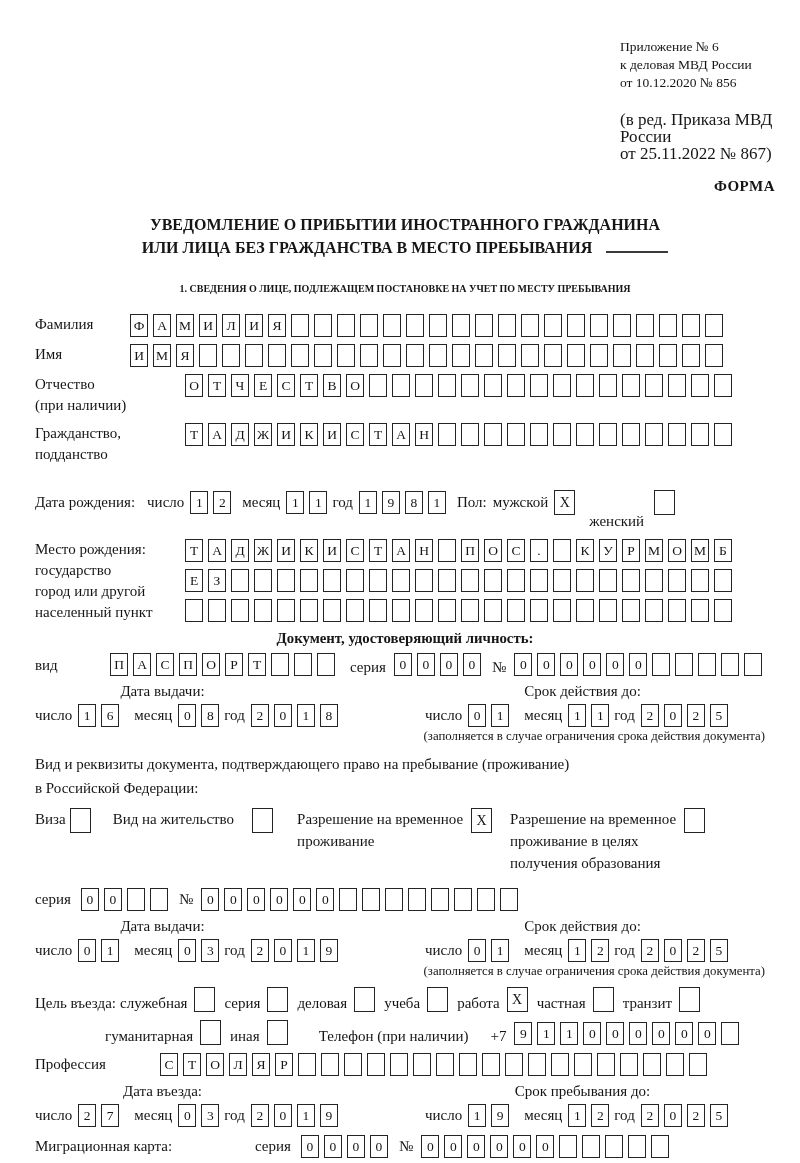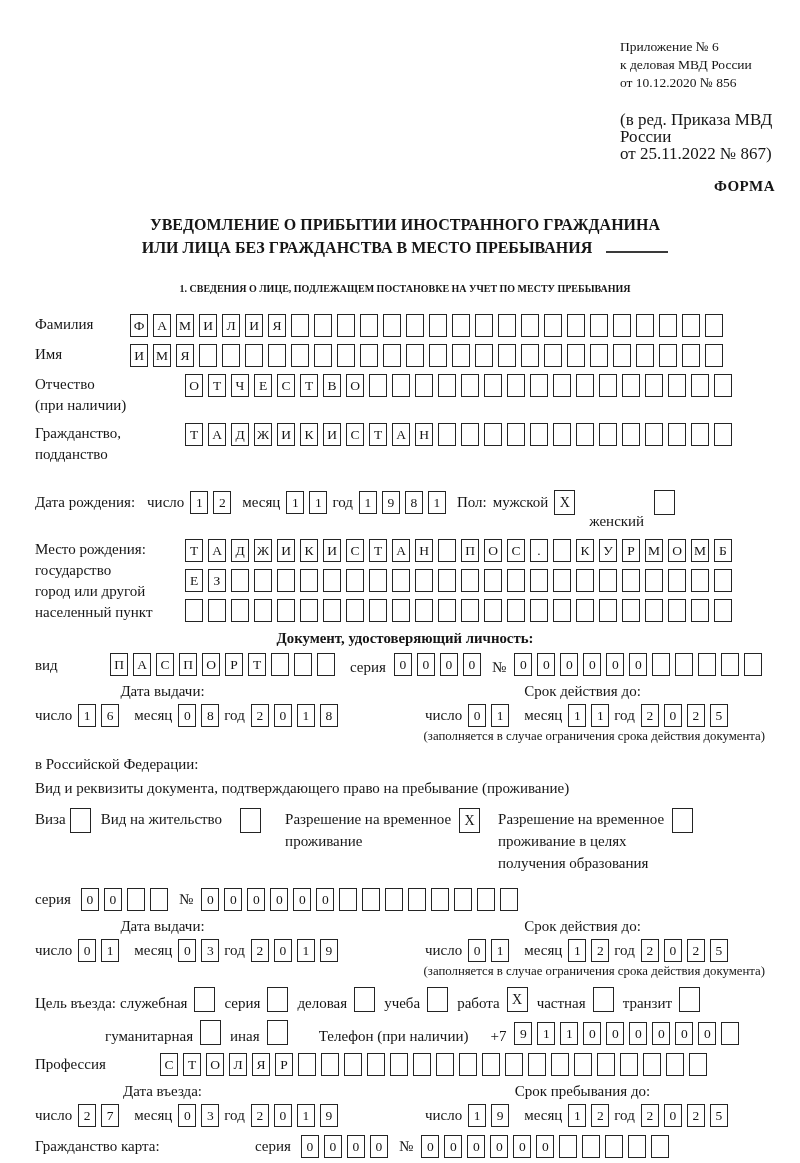--- a/index.html
+++ b/index.html
@@ -427,30 +427,30 @@
                 <span class="cell">2</span>
                 <span class="cell">5</span>
               </span>
           </span>
         </div>
       </div>
     </div>
     <div class="note-right">(заполняется в случае ограничения срока действия документа)</div>
 
     <div class="para">
+      <div>Вид и реквизиты документа, подтверждающего право на пребывание (проживание)</div>
       <div>в Российской Федерации:</div>
-      <div>Вид и реквизиты документа, подтверждающего право на пребывание (проживание)</div>
     </div>
 
     <div class="chk-row">
       <span class="chk-item">
         <span class="txt">Виза</span>
         <span class="cbox" style="margin-left:4px;"></span>
       </span>
-      <span class="chk-item" style="margin-left:10px;">
+      <span class="chk-item" style="margin-left:22px;">
         <span class="txt">Вид на жительство</span>
         <span class="cbox" style="margin-left:18px;"></span>
       </span>
       <span class="chk-item" style="margin-left:24px;">
         <span class="multi">
           <div>Разрешение на временное</div>
           <div>проживание</div>
         </span>
         <span class="cbox">X</span>
       </span>
@@ -673,21 +673,21 @@
                 <span class="cell">0</span>
                 <span class="cell">2</span>
                 <span class="cell">5</span>
               </span>
           </span>
         </div>
       </div>
     </div>
 
     <div class="frow" style="align-items:center; margin-top:8px;">
-      <span class="lblcol" style="width:220px;">Гражданство карта:</span>
+      <span class="lblcol" style="width:220px;">Миграционная карта:</span>
       <span style="margin-right:10px;">серия</span>
       <span class="cells">
           <span class="cell">0</span>
           <span class="cell">0</span>
           <span class="cell">0</span>
           <span class="cell">0</span>
         </span>
       <span class="gap6" style="margin-right:8px;">№</span>
       <span class="cells">
           <span class="cell">0</span>

